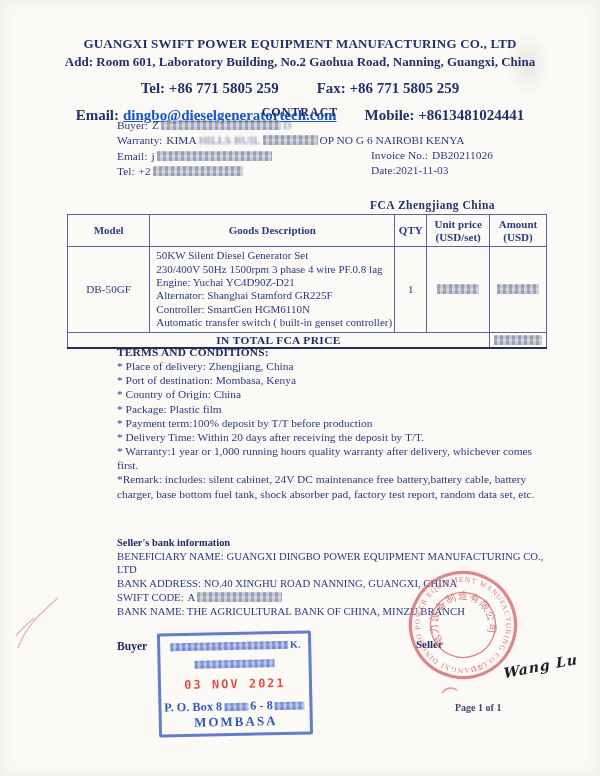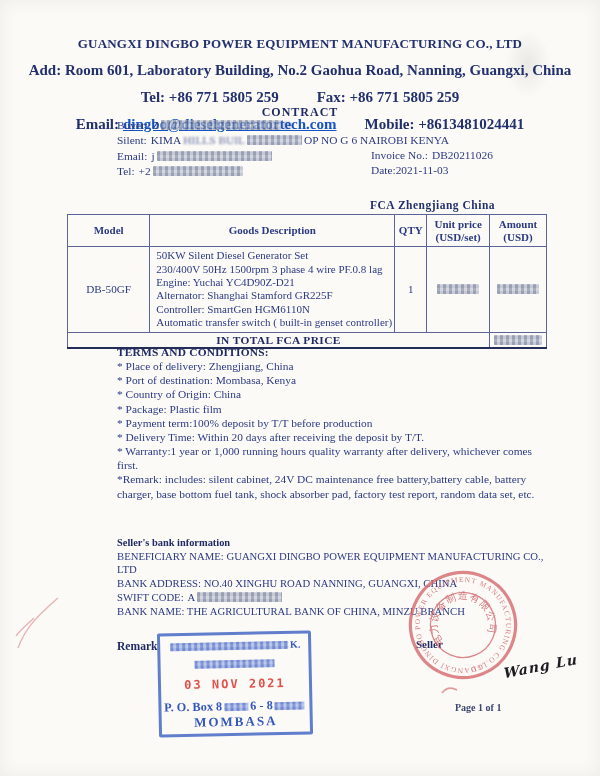--- a/index.html
+++ b/index.html
@@ -10,21 +10,21 @@
     margin: 0 auto;
     background: #fbfaf6;
     box-shadow: inset 0 0 18px rgba(60,60,60,.08);
     font-family: "Liberation Serif", "DejaVu Serif", serif;
     color: #2c3a84;
     overflow: hidden;
   }
   
   .letterhead { position:absolute; top:36px; left:0; width:100%; text-align:center; font-weight:bold; color:#22306e; }
   .co-name { font-size:13px; letter-spacing:.2px; }
-  .co-line { font-size:15px; margin-top:10px; }
+  .co-line { font-size:13px; margin-top:2px; }
   .co-line2 { font-size:15px; margin-top:10px; }
   .sp40 { display:inline-block; width:38px; }
   .sp30 { display:inline-block; width:28px; }
   a.mail { color:#1453c8; text-decoration:underline; font-weight:bold; }
   
   .ctitle { position:absolute; top:105px; left:0; width:100%; text-align:center; font-weight:bold; font-size:12px; letter-spacing:1px; color:#202b66; }
   .parties { position:absolute; top:118px; left:117px; font-size:11.4px; line-height:15.3px; white-space:nowrap; }
   .invblock { position:absolute; top:148px; left:371px; font-size:11.4px; line-height:15.3px; white-space:nowrap; }
   .lbl { margin-right:4px; }
   .smear { filter: blur(.8px); opacity:.75; }
@@ -90,38 +90,38 @@
   .sealtail { position:absolute; top:684px; left:440px; }
 </style>
 </head>
 <body>
 
 <div class="page">
 
   <div class="smudge"></div>
 
   <div class="letterhead">
-    <div class="co-name">GUANGXI DINGBO POWER EQUIPMENT MANUFACTURING CO., LTD</div>
+    <div class="co-name">GUANGXI SWIFT POWER EQUIPMENT MANUFACTURING CO., LTD</div>
     <div class="co-line">Add: Room 601, Laboratory Building, No.2 Gaohua Road, Nanning, Guangxi, China</div>
     <div class="co-line2">
       <span>Tel: +86 771 5805 259</span><span class="sp40"></span><span>Fax: +86 771 5805 259</span>
     </div>
     <div class="co-line2">
       <span class="lbl">Email:</span><a class="mail" href="#">dingbo@dieselgeneratortech.com</a><span class="sp30"></span><span>Mobile: +8613481024441</span>
     </div>
   </div>
 
   <div class="ctitle">CONTRACT</div>
 
   <div class="parties">
     <div>
       <span class="lbl">Buyer:</span><span>Z</span><span class="rx w120"></span><span class="smear">D</span>
     </div>
     <div>
-      <span class="lbl">Silent:</span><span>KIMA</span> <span class="smear">HILLS BUIL</span><span class="rx w55"></span><span>OP NO G 6 NAIROBI KENYA</span>
+      <span class="lbl">Warranty:</span><span>KIMA</span> <span class="smear">HILLS BUIL</span><span class="rx w55"></span><span>OP NO G 6 NAIROBI KENYA</span>
     </div>
     <div>
       <span class="lbl">Email:</span><span>j</span><span class="rx w115"></span>
     </div>
     <div>
       <span class="lbl">Tel:</span><span>+2</span><span class="rx w90"></span>
     </div>
   </div>
 
   <div class="invblock">
@@ -193,21 +193,21 @@
   <div class="bank">
     <div class="bh">Seller's bank information</div>
     <div>BENEFICIARY NAME: GUANGXI DINGBO POWER EQUIPMENT MANUFACTURING CO., LTD</div>
     <div>BANK ADDRESS: NO.40 XINGHU ROAD NANNING, GUANGXI, CHINA</div>
     <div>
       <span class="lbl">SWIFT CODE:</span><span>A</span><span class="rx w85"></span>
     </div>
     <div>BANK NAME: THE AGRICULTURAL BANK OF CHINA, MINZU BRANCH</div>
   </div>
 
-  <div class="sig-buyer">Remark</div>
+  <div class="sig-buyer">Buyer</div>
   <div class="sig-seller">Seller</div>
 
   <div class="bstamp">
     <div class="bs-l1"><span class="rx-b w118 h9"></span><span>K.</span></div>
     <div class="bs-l2"><span class="rx-b w80 h9"></span></div>
     <div class="bs-date">03 NOV 2021</div>
     <div class="bs-po"><span>P. O. Box 8</span><span class="rx-b w24 h9"></span><span>6 - 8</span><span class="rx-b w30 h9"></span></div>
     <div class="bs-city">MOMBASA</div>
   </div>
 

